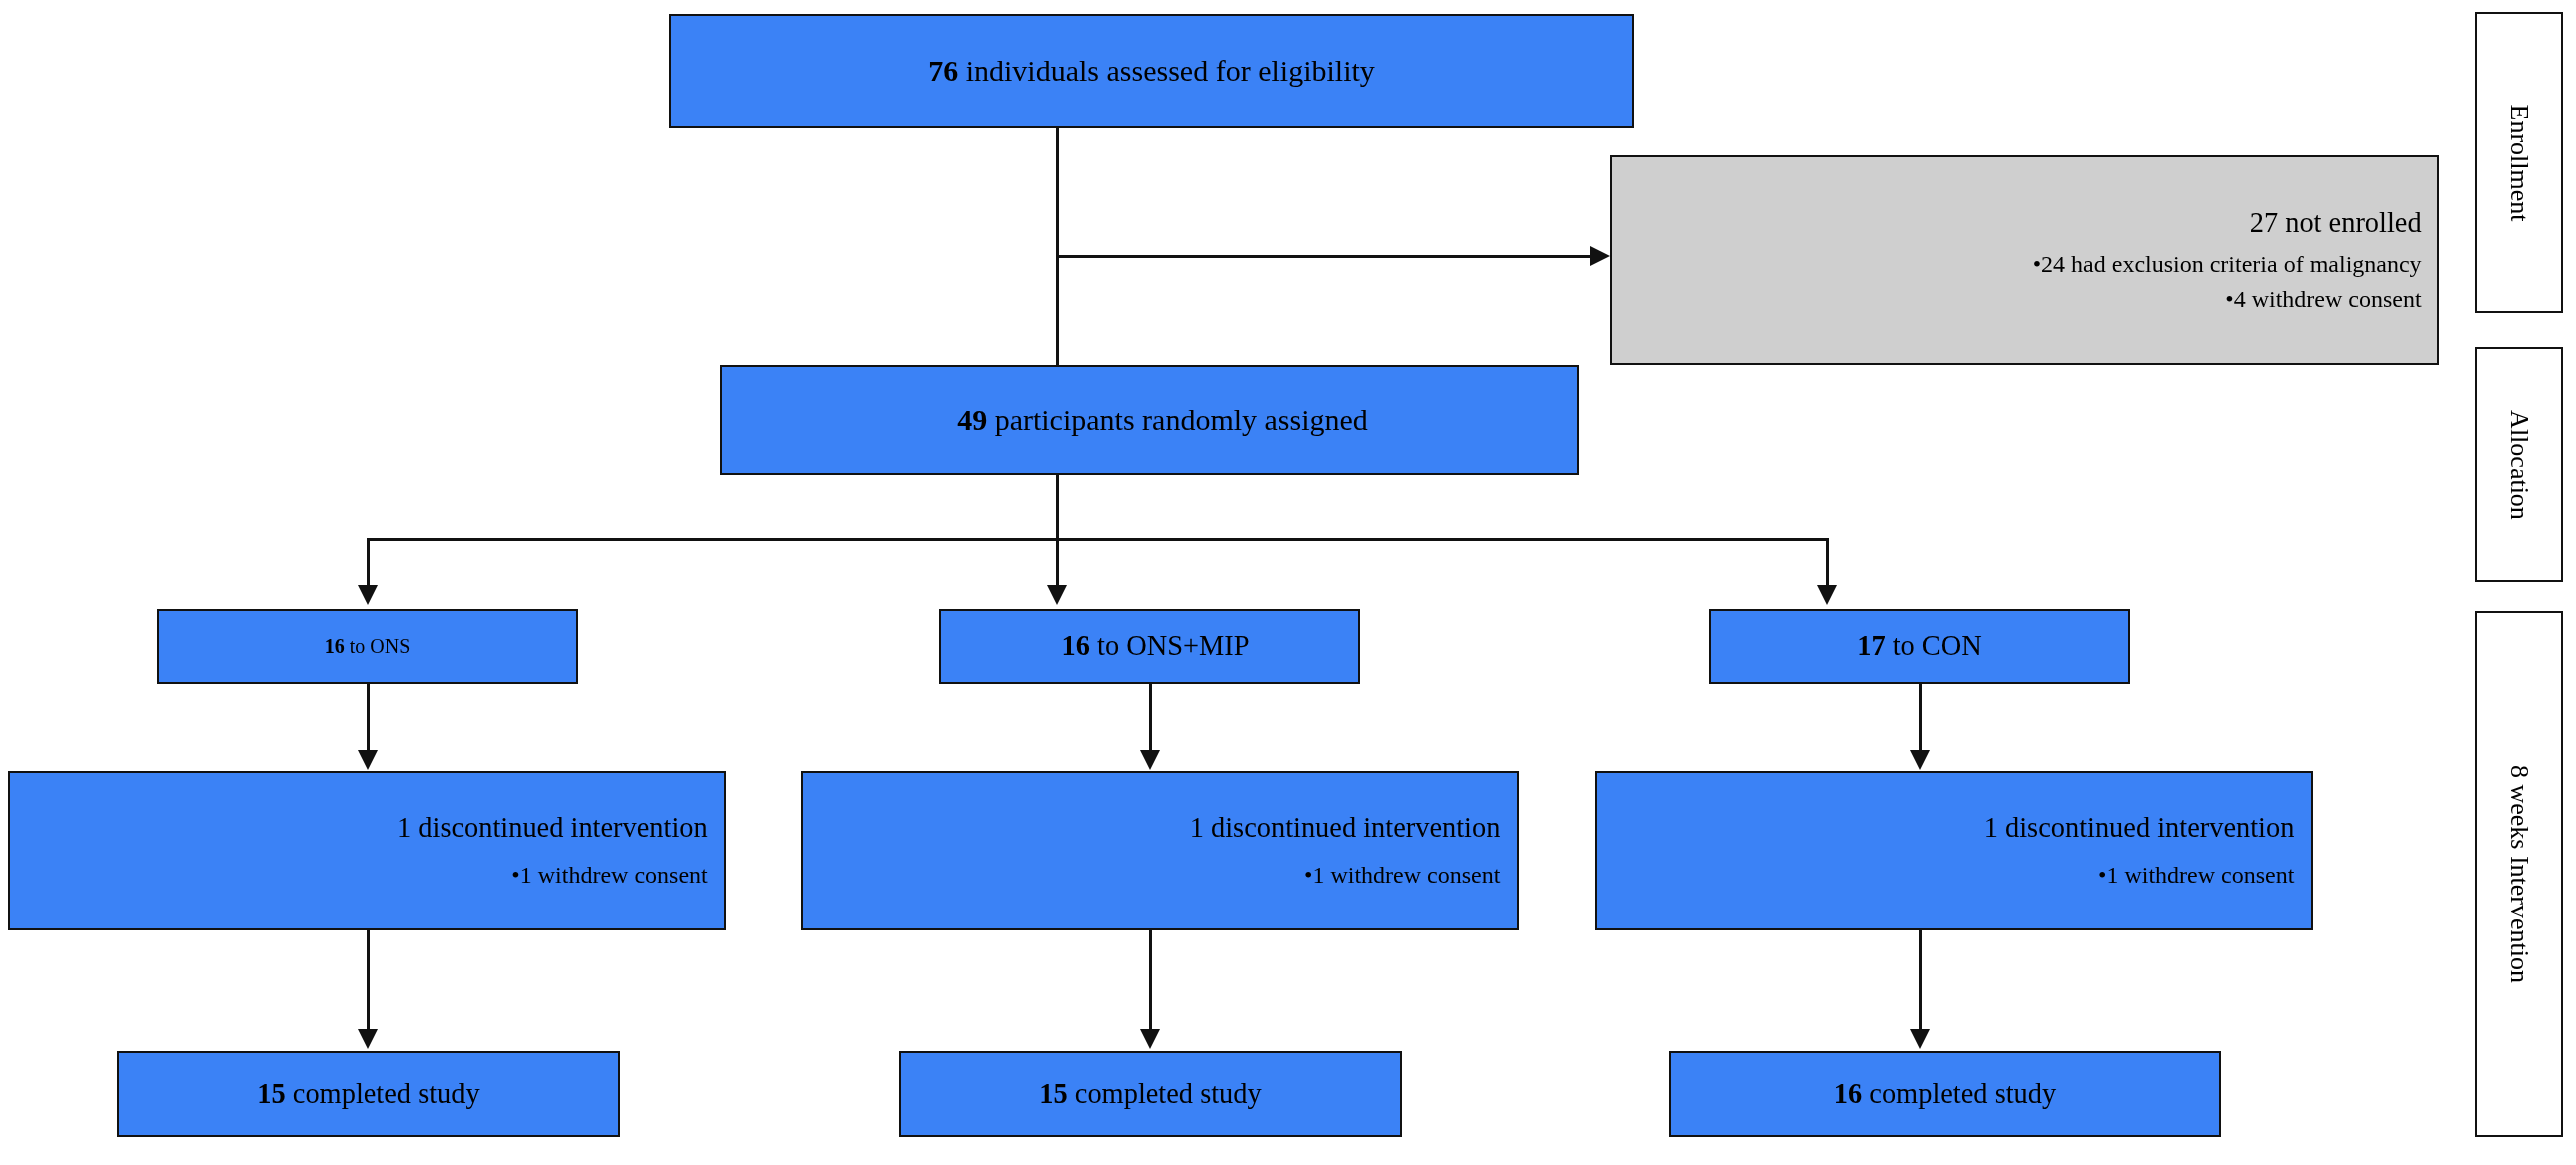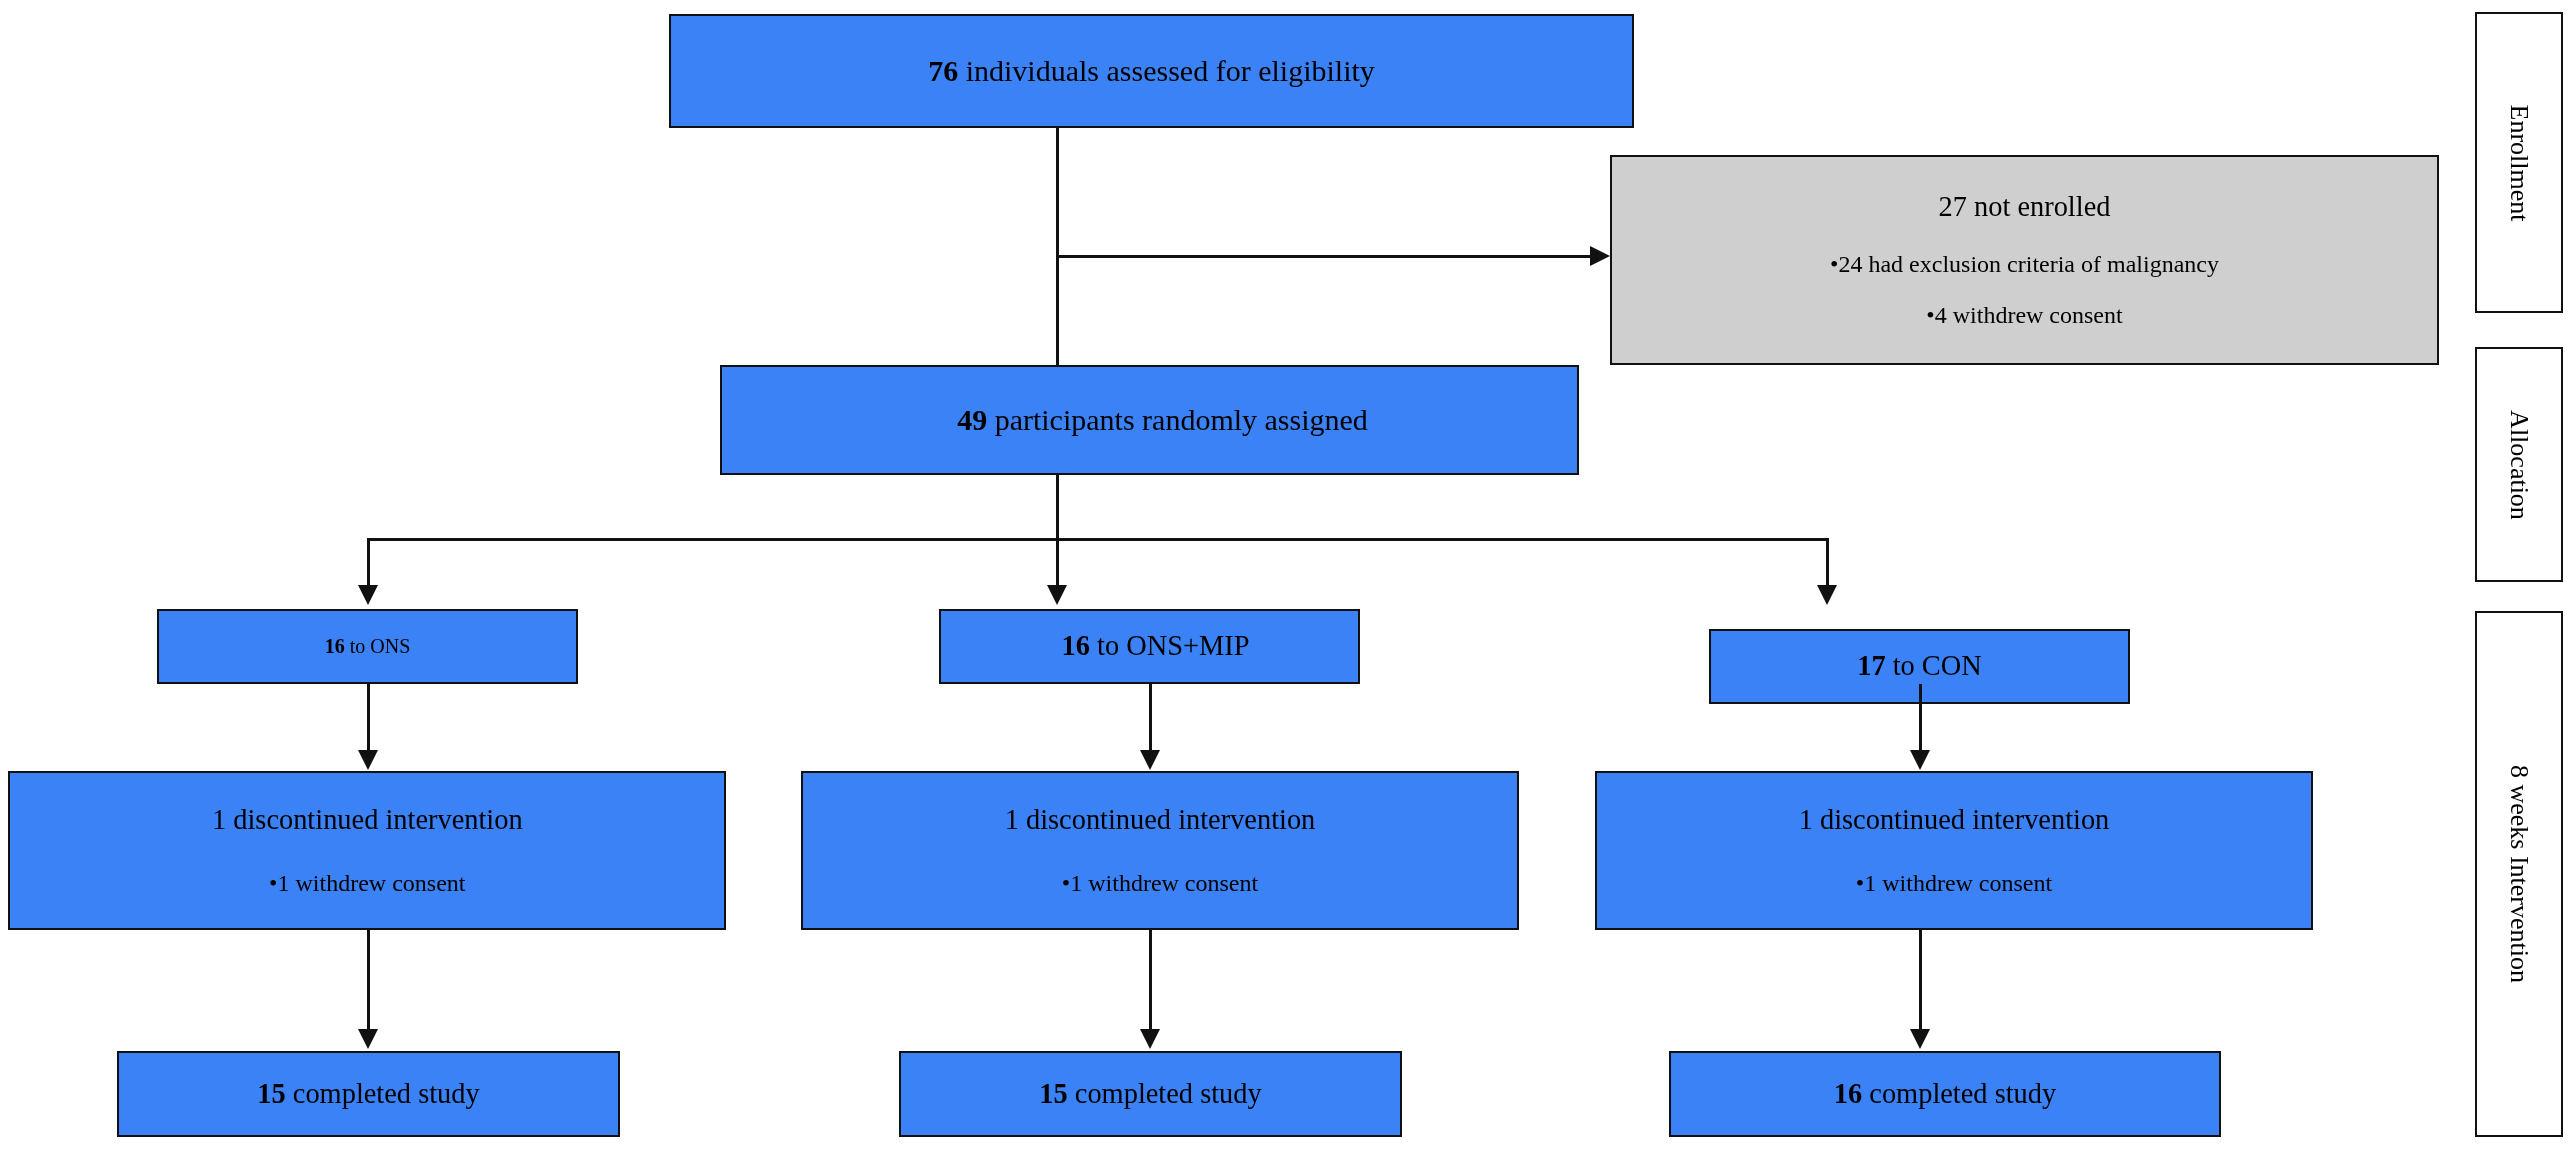--- a/index.html
+++ b/index.html
@@ -4,21 +4,21 @@
 <style>
   html,body{margin:0;padding:0;background:#ffffff;}
   body{width:2576px;height:1165px;position:relative;overflow:hidden;
        font-family:"Liberation Serif","DejaVu Serif",serif;color:#000;}
   #stage{position:absolute;left:0;top:0;width:2576px;height:1165px;}
 
   .box{position:absolute;box-sizing:border-box;background:#3b82f6;
        border:2.4px solid #111111;display:flex;flex-direction:column;justify-content:center;}
   .box.gray{background:#cfcfcf;}
   .ctr{text-align:center;}
-  .lft{text-align:center;gap:16px;}
+  .lft{text-align:right;}
   .t{display:block;line-height:1.22;white-space:nowrap;}
   b{font-weight:bold;}
 
   .vline{position:absolute;background:#111111;width:3px;}
   .hline{position:absolute;background:#111111;height:3px;}
 
   .arrowdown{position:absolute;width:0;height:0;
              border-left:10px solid transparent;border-right:10px solid transparent;
              border-top:20px solid #111111;}
   .arrowright{position:absolute;width:0;height:0;
@@ -76,21 +76,21 @@
       <b>16</b><span> to ONS</span>
     </span>
   </div>
 
   <div class="box ctr" style="left:939px;top:609px;width:421px;height:75px;padding-left:12px;">
     <span class="t" style="font-size:28.4px;">
       <b>16</b><span> to ONS+MIP</span>
     </span>
   </div>
 
-  <div class="box ctr" style="left:1709px;top:629px;width:421px;height:75px;">
+  <div class="box ctr" style="left:1709px;top:609px;width:421px;height:75px;">
     <span class="t" style="font-size:28.4px;">
       <b>17</b><span> to CON</span>
     </span>
   </div>
 
   <div class="vline" style="left:367px;top:684px;height:68px;"></div>
   <div class="arrowdown" style="left:358px;top:750px;"></div>
 
   <div class="vline" style="left:1149px;top:684px;height:68px;"></div>
   <div class="arrowdown" style="left:1140px;top:750px;"></div>

